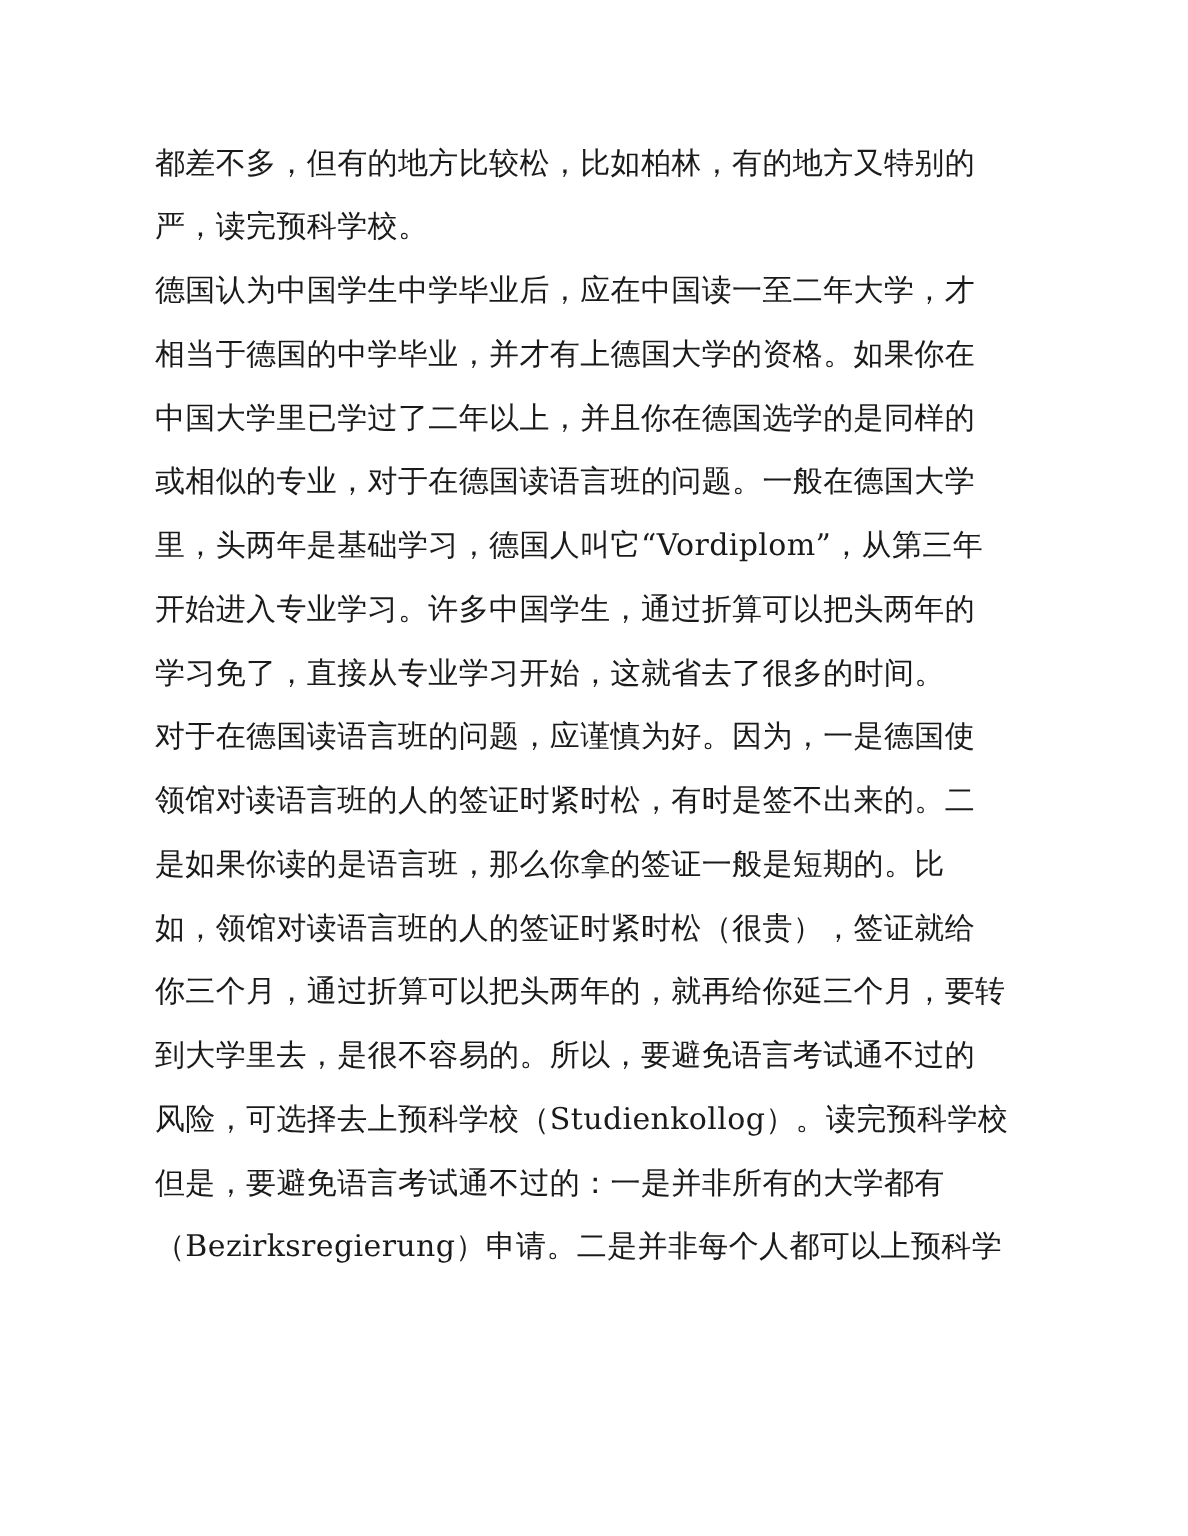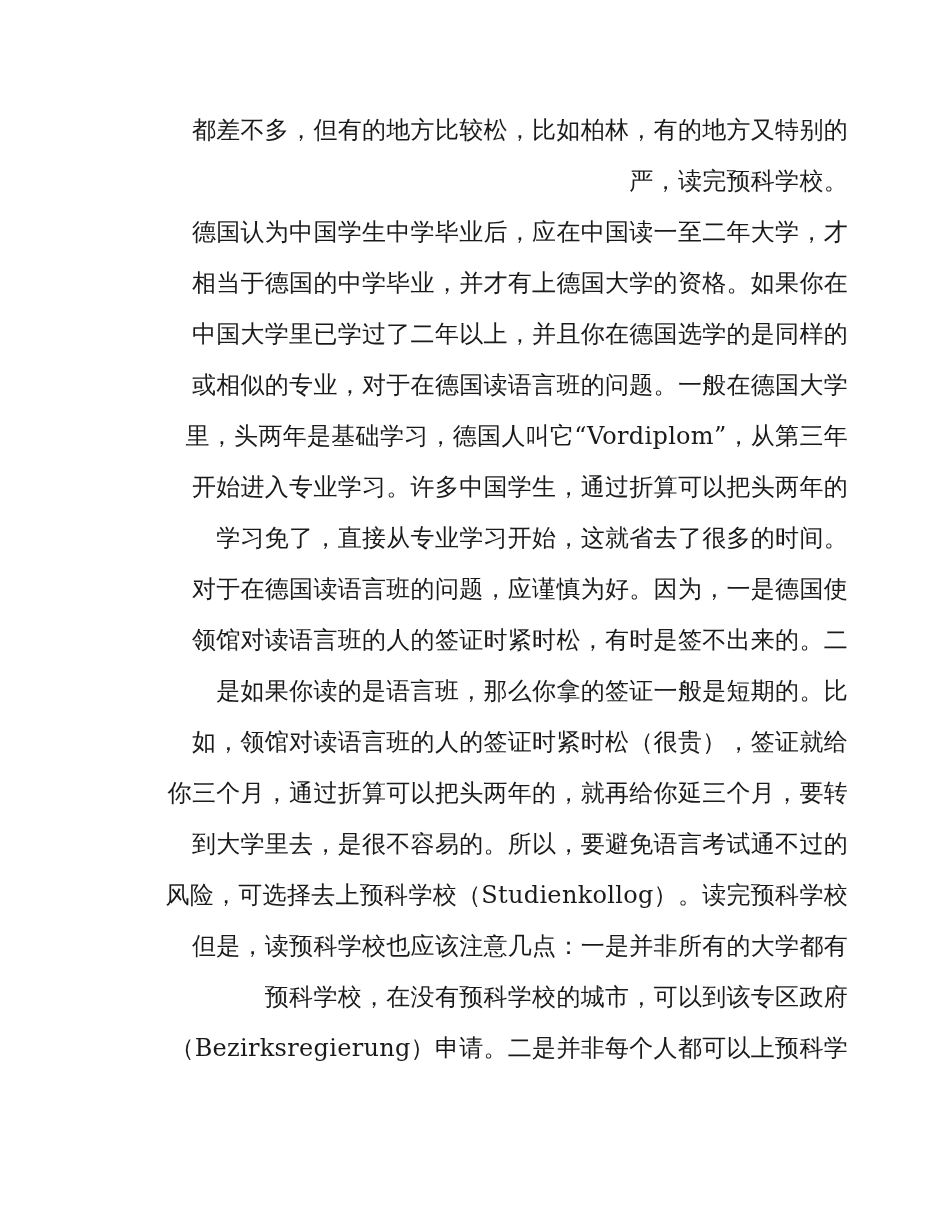--- a/index.html
+++ b/index.html
@@ -8,24 +8,23 @@
       background: #ffffff;
     }
     body {
       width: 950px;
       height: 1229px;
       position: relative;
       overflow: hidden;
     }
     .page {
       position: absolute;
-      left: 158px;
+      left: 124px;
       top: 108px;
       width: 690px;
-      text-align: right;
     }
     .line {
       height: 51px;
       line-height: 44px;
       font-family: "DejaVu Serif", "Liberation Serif", serif;
       font-size: 24px;
       color: #1a1a1a;
       white-space: nowrap;
       letter-spacing: 0.3px;
     }
@@ -43,16 +42,15 @@
   <div class="line">里，头两年是基础学习，德国人叫它“Vordiplom”，从第三年</div>
   <div class="line">开始进入专业学习。许多中国学生，通过折算可以把头两年的</div>
   <div class="line">学习免了，直接从专业学习开始，这就省去了很多的时间。</div>
   <div class="line">对于在德国读语言班的问题，应谨慎为好。因为，一是德国使</div>
   <div class="line">领馆对读语言班的人的签证时紧时松，有时是签不出来的。二</div>
   <div class="line">是如果你读的是语言班，那么你拿的签证一般是短期的。比</div>
   <div class="line">如，领馆对读语言班的人的签证时紧时松（很贵），签证就给</div>
   <div class="line">你三个月，通过折算可以把头两年的，就再给你延三个月，要转</div>
   <div class="line">到大学里去，是很不容易的。所以，要避免语言考试通不过的</div>
   <div class="line">风险，可选择去上预科学校（Studienkollog）。读完预科学校</div>
-  <div class="line">但是，读预科学校也应该注意几点：一是并非所有的大学都有</div>
-  <div class="line">预科学校，在没有预科学校的城市，可以到该专区政府</div>
+  <div class="line">但是，要避免语言考试通不过的：一是并非所有的大学都有</div>
   <div class="line">（Bezirksregierung）申请。二是并非每个人都可以上预科学</div>
 </div>
 
 </body></html>

